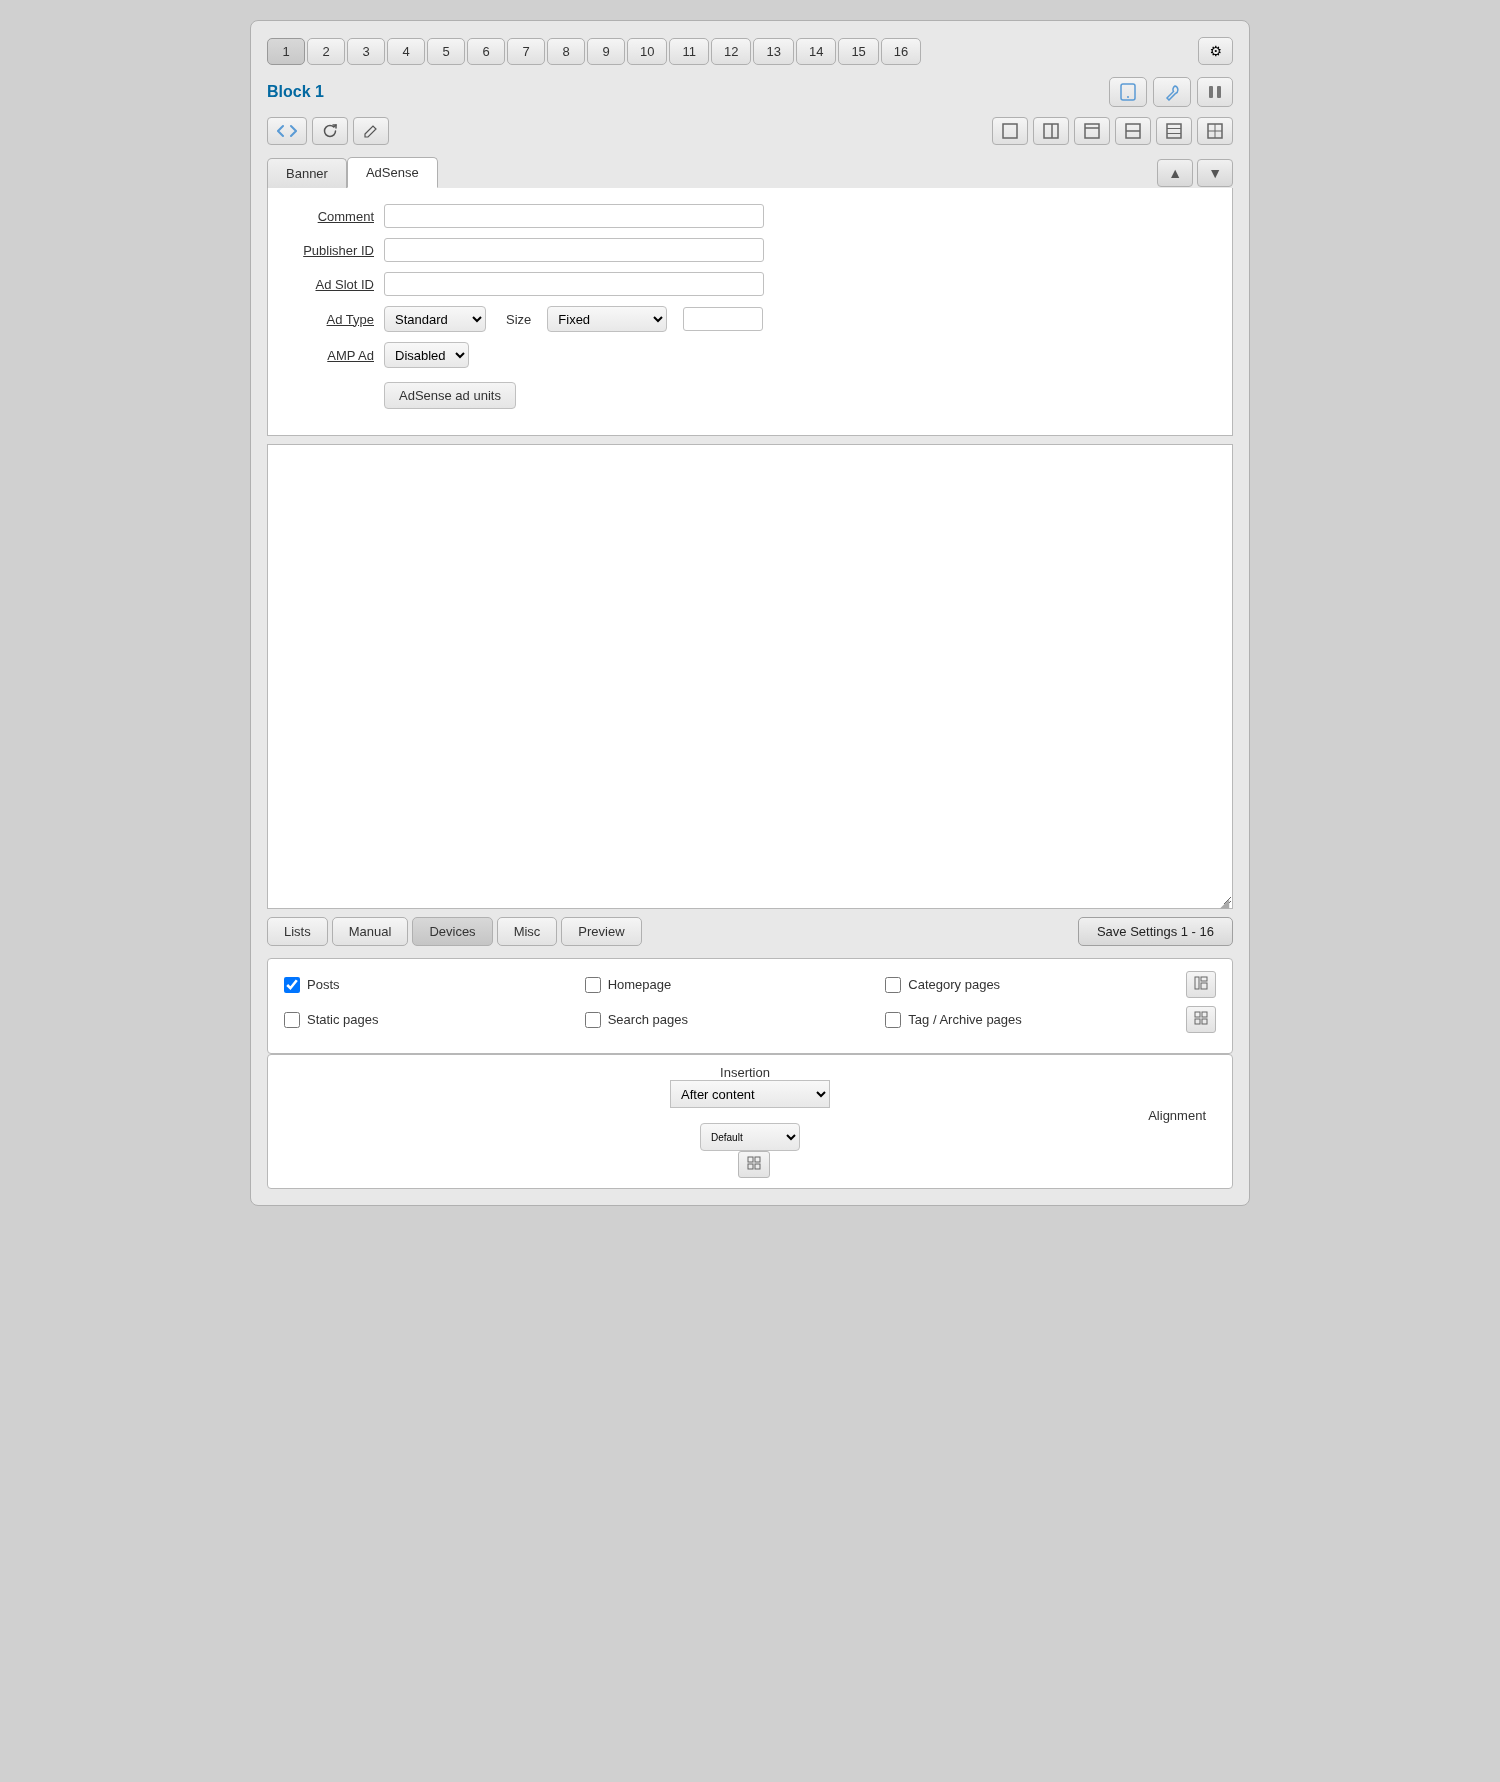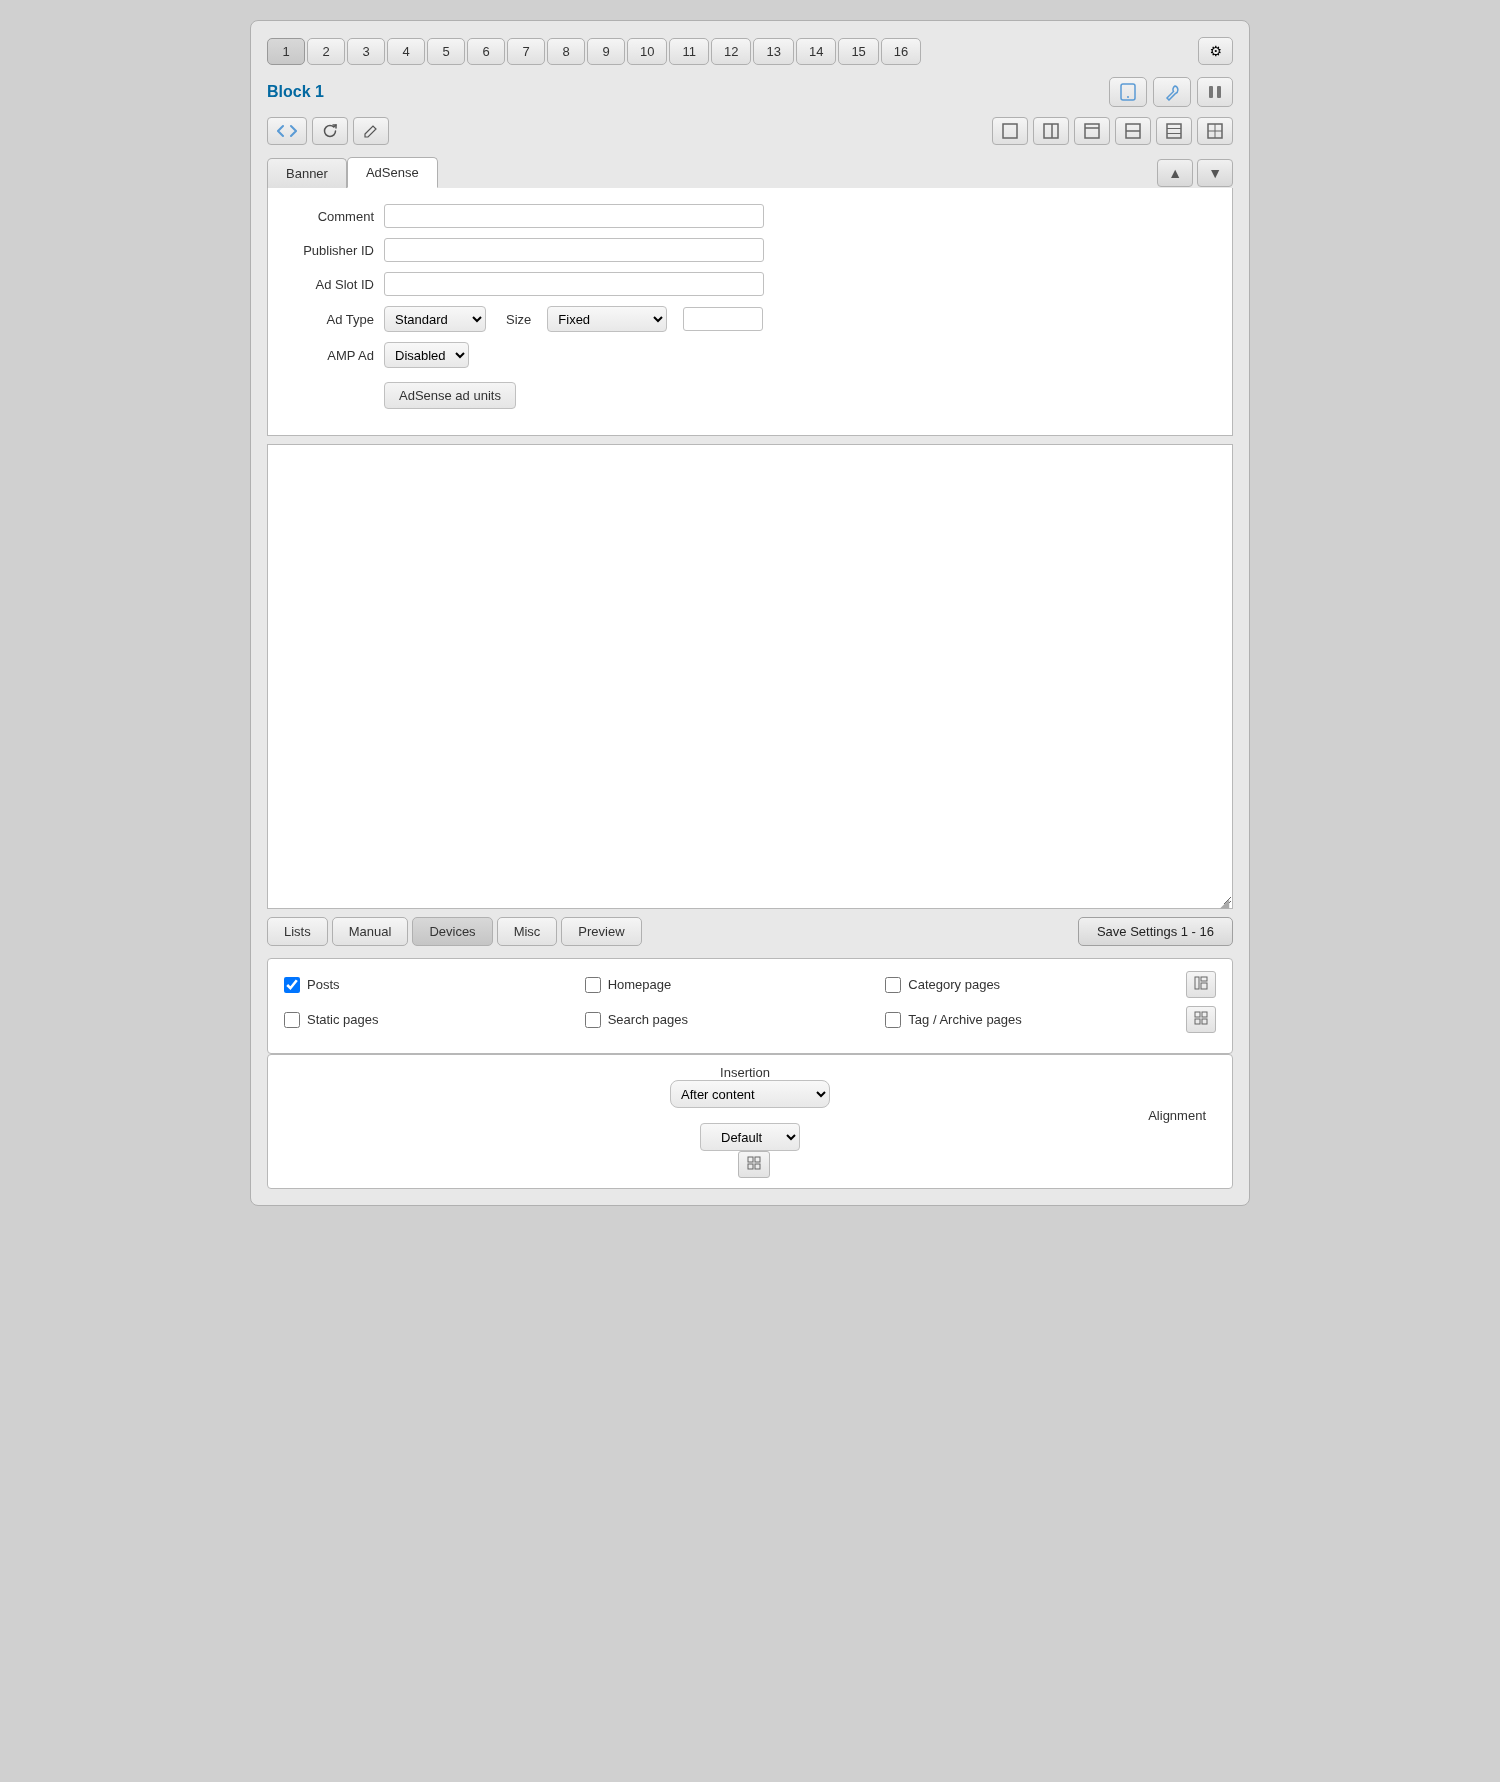--- a/index.html
+++ b/index.html
@@ -185,20 +185,21 @@
       align-items: center;
       margin-bottom: 10px;
       gap: 10px;
     }
     .form-label {
       width: 90px;
       color: #333;
       font-size: 13px;
       text-align: right;
       flex-shrink: 0;
+      text-decoration: underline;
     }
     .form-input {
       flex: 1;
       max-width: 380px;
       height: 24px;
       border: 1px solid #c0c0c0;
       border-radius: 3px;
       padding: 2px 6px;
       font-size: 13px;
       background: white;
@@ -337,39 +338,39 @@
       flex-direction: column;
     }
     .insertion-label {
       font-size: 13px;
       color: #333;
       margin-right: 10px;
     }
     .insertion-select {
       height: 28px;
       border: 1px solid #c0c0c0;
-      border-radius: 8px;
+      border-radius: 0;
       padding: 2px 6px;
       font-size: 13px;
       background: linear-gradient(to bottom, #f8f8f8, #e8e8e8);
       cursor: pointer;
       min-width: 160px;
     }
     .alignment-label {
       font-size: 13px;
       color: #333;
       margin-left: auto;
       margin-right: 10px;
     }
     .alignment-select {
       height: 28px;
       border: 1px solid #c0c0c0;
       border-radius: 4px;
-      padding: 2px 16px;
-      font-size: 13px;
+      padding: 2px 6px;
+      font-size: 10px;
       background: linear-gradient(to bottom, #f8f8f8, #e8e8e8);
       cursor: pointer;
       min-width: 100px;
     }
     .align-icon-btn {
       background: linear-gradient(to bottom, #f5f5f5, #e2e2e2);
       border: 1px solid #b8b8b8;
       border-radius: 3px;
       padding: 4px 8px;
       cursor: pointer;

